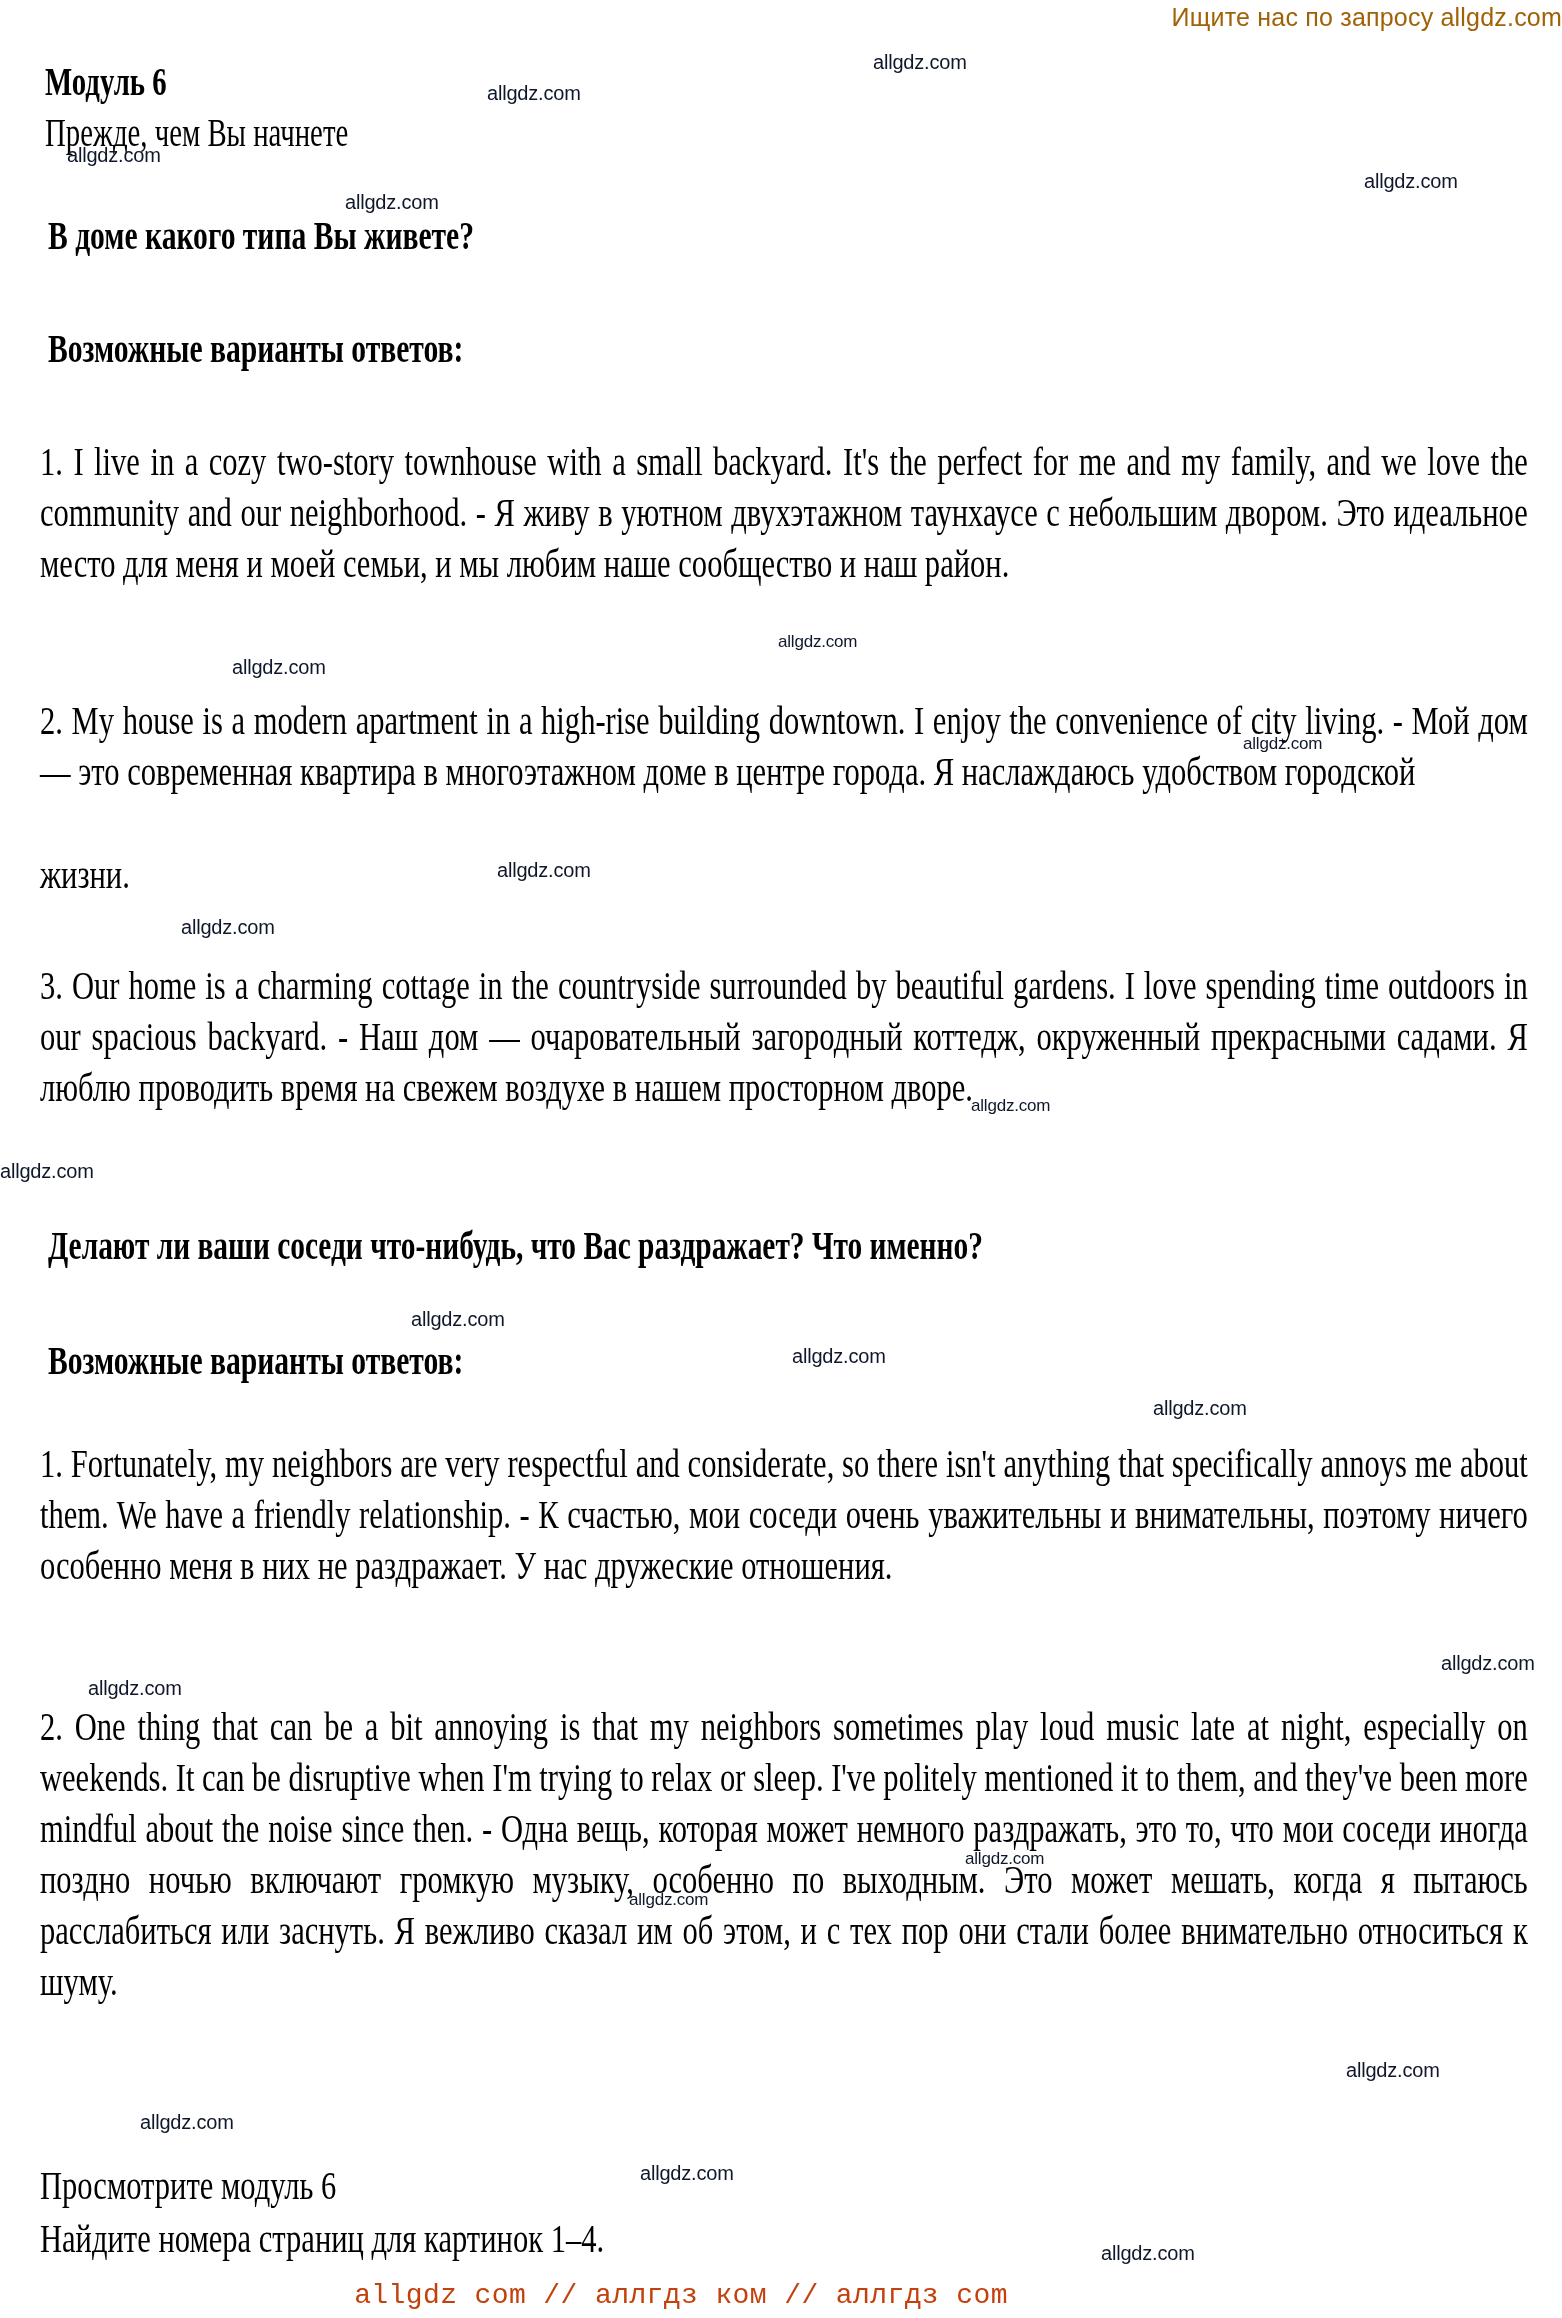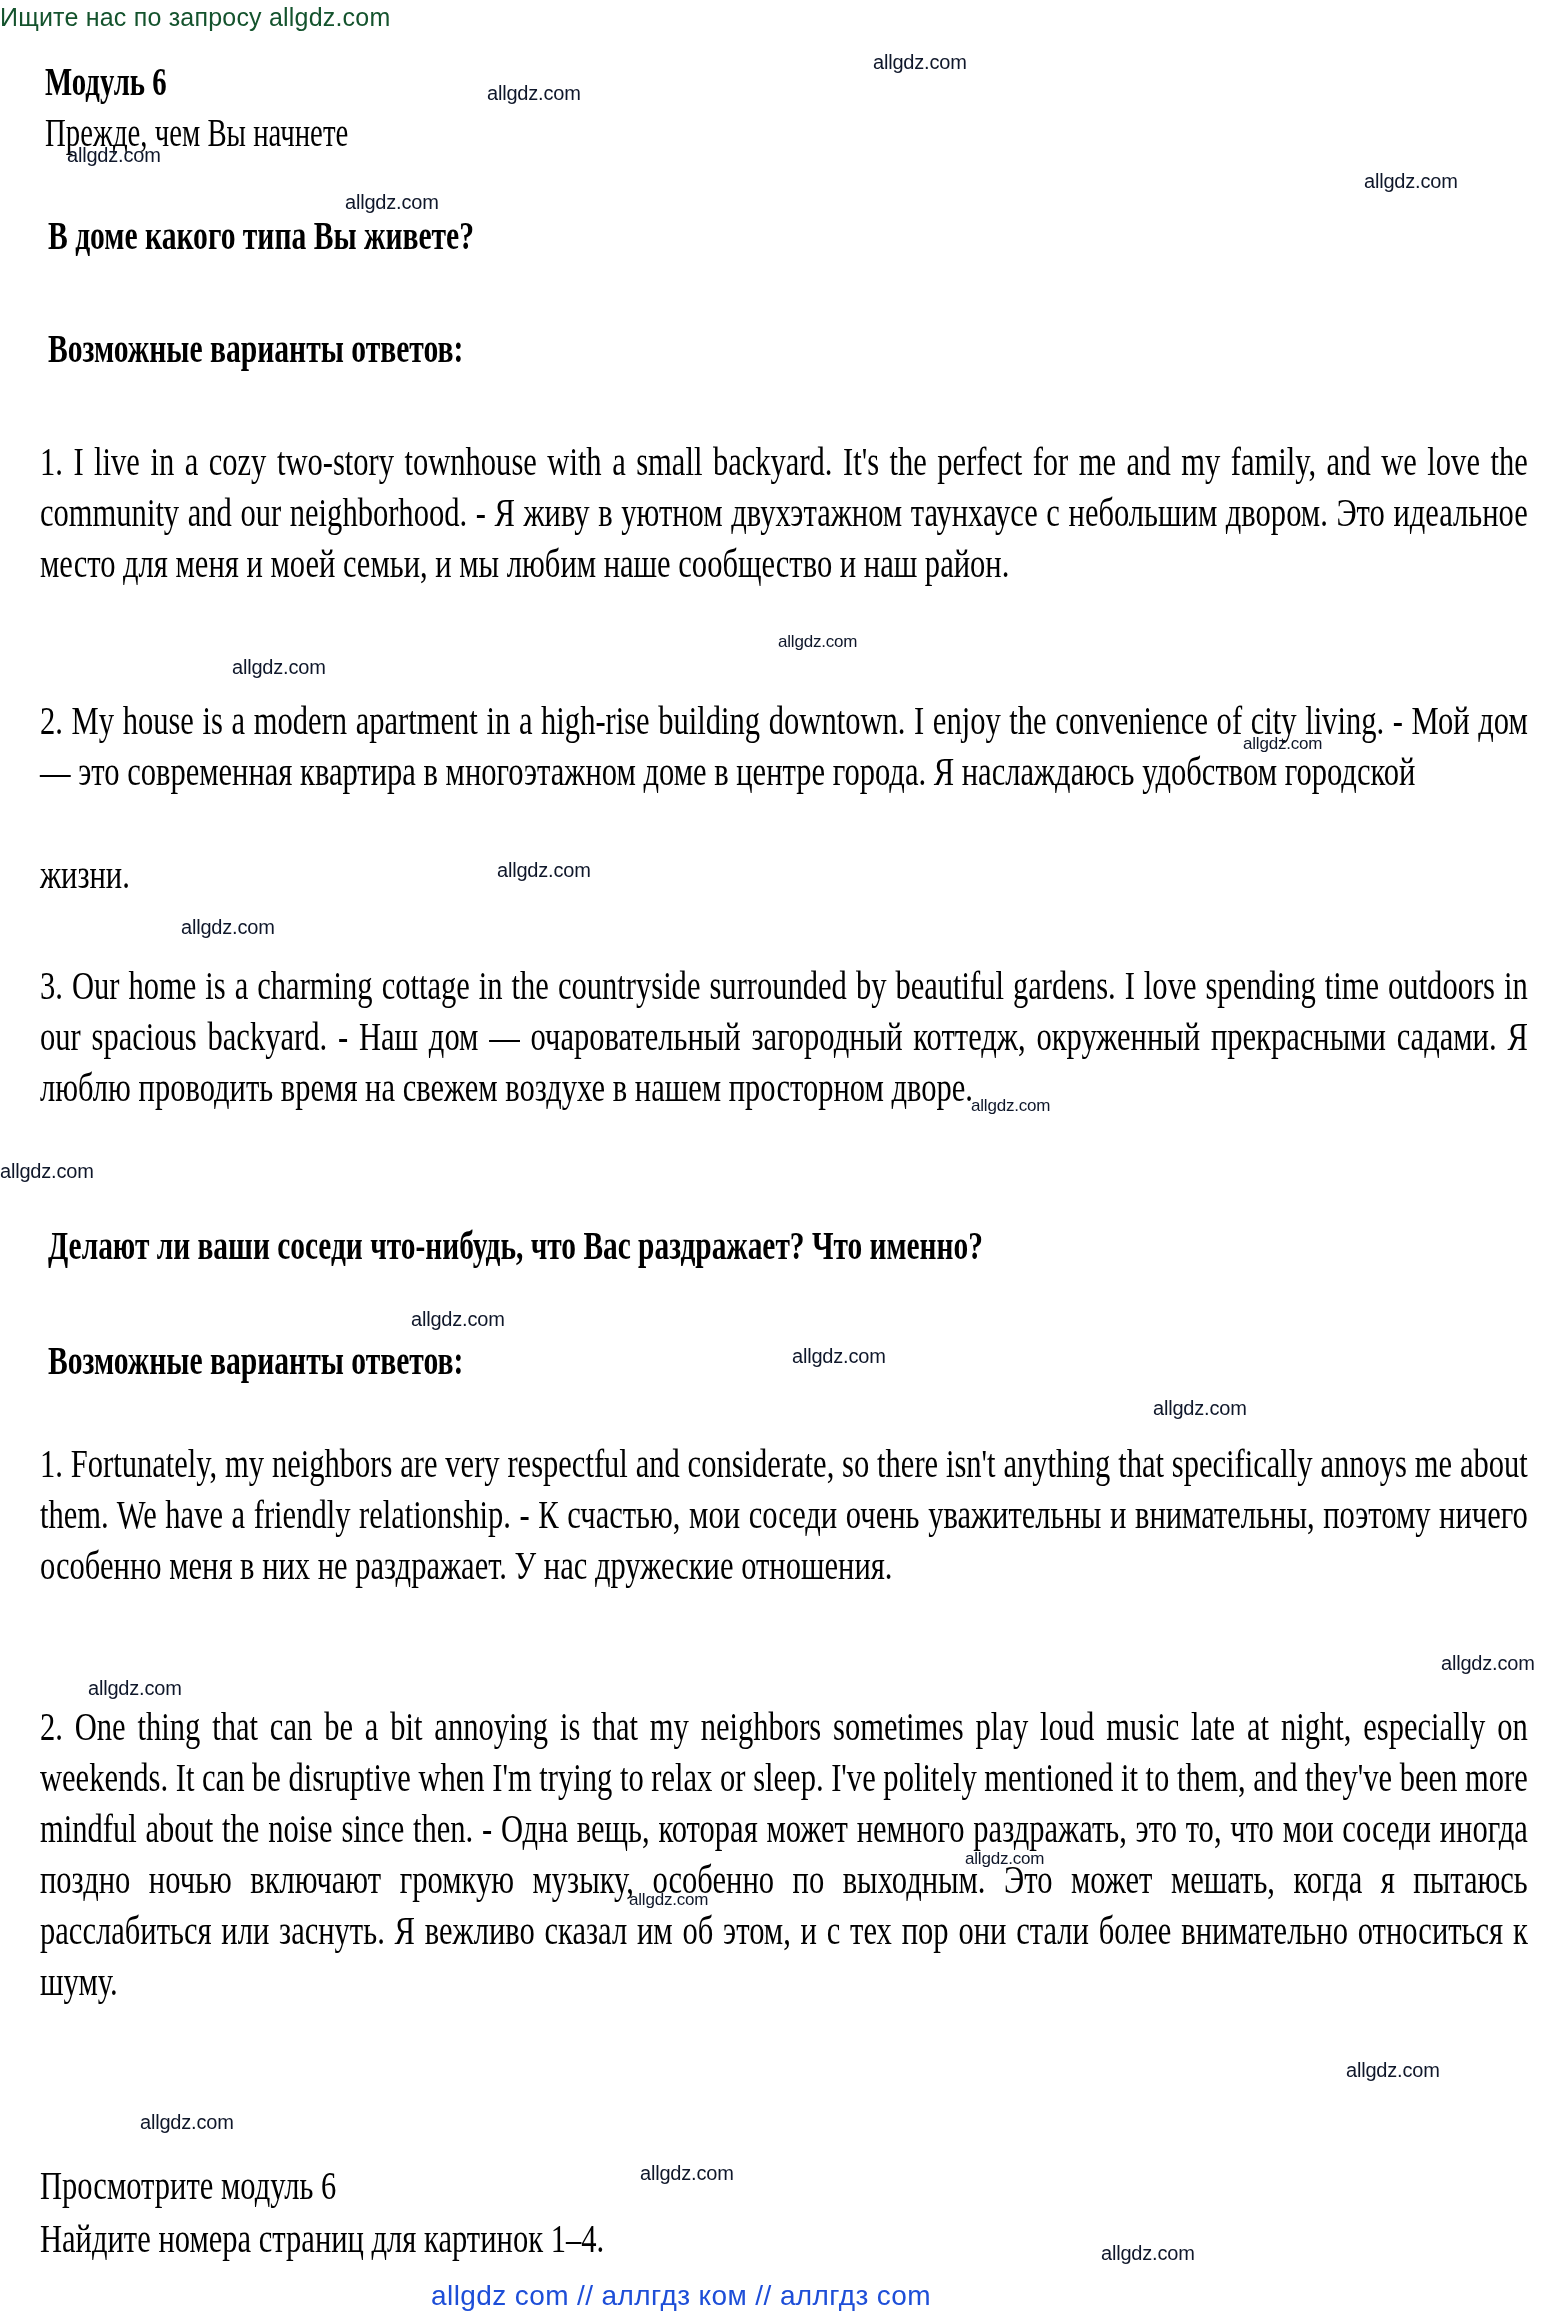--- a/index.html
+++ b/index.html
@@ -26,24 +26,24 @@
     letter-spacing: -0.2px;
   }
   .wm-sm { font-size: 17px; }
 
   
   .banner {
     position: absolute;
     top: 3.1px;
     left: 0;
     width: 1562px;
-    text-align: left;
+    text-align: right;
     font-family: "Liberation Sans", sans-serif;
     font-size: 25px;
-    color: #14532d;
+    color: #a16207;
     letter-spacing: 0.2px;
   }
 
   .h-module {
     position: absolute;
     left: 45px;
     top: 58px;
     font-size: 40px;
     font-weight: bold;
     font-stretch: condensed;
@@ -126,23 +126,23 @@
     white-space: nowrap;
   }
 
   
   .footer {
     position: absolute;
     left: 0;
     top: 2280px;
     width: 1362px;
     text-align: center;
-    font-family: Liberation Sans, sans-serif;
+    font-family: Liberation Mono, monospace;
     font-size: 28px;
-    color: #1d4ed8;
+    color: #c2410c;
     letter-spacing: 0.4px;
   }
 </style>
 </head>
 <body>
 
 <div class="banner">Ищите нас по запросу allgdz.com</div>
 
 <div class="h-module">Модуль 6</div>
 <div class="h-sub">Прежде, чем Вы начнете</div>

